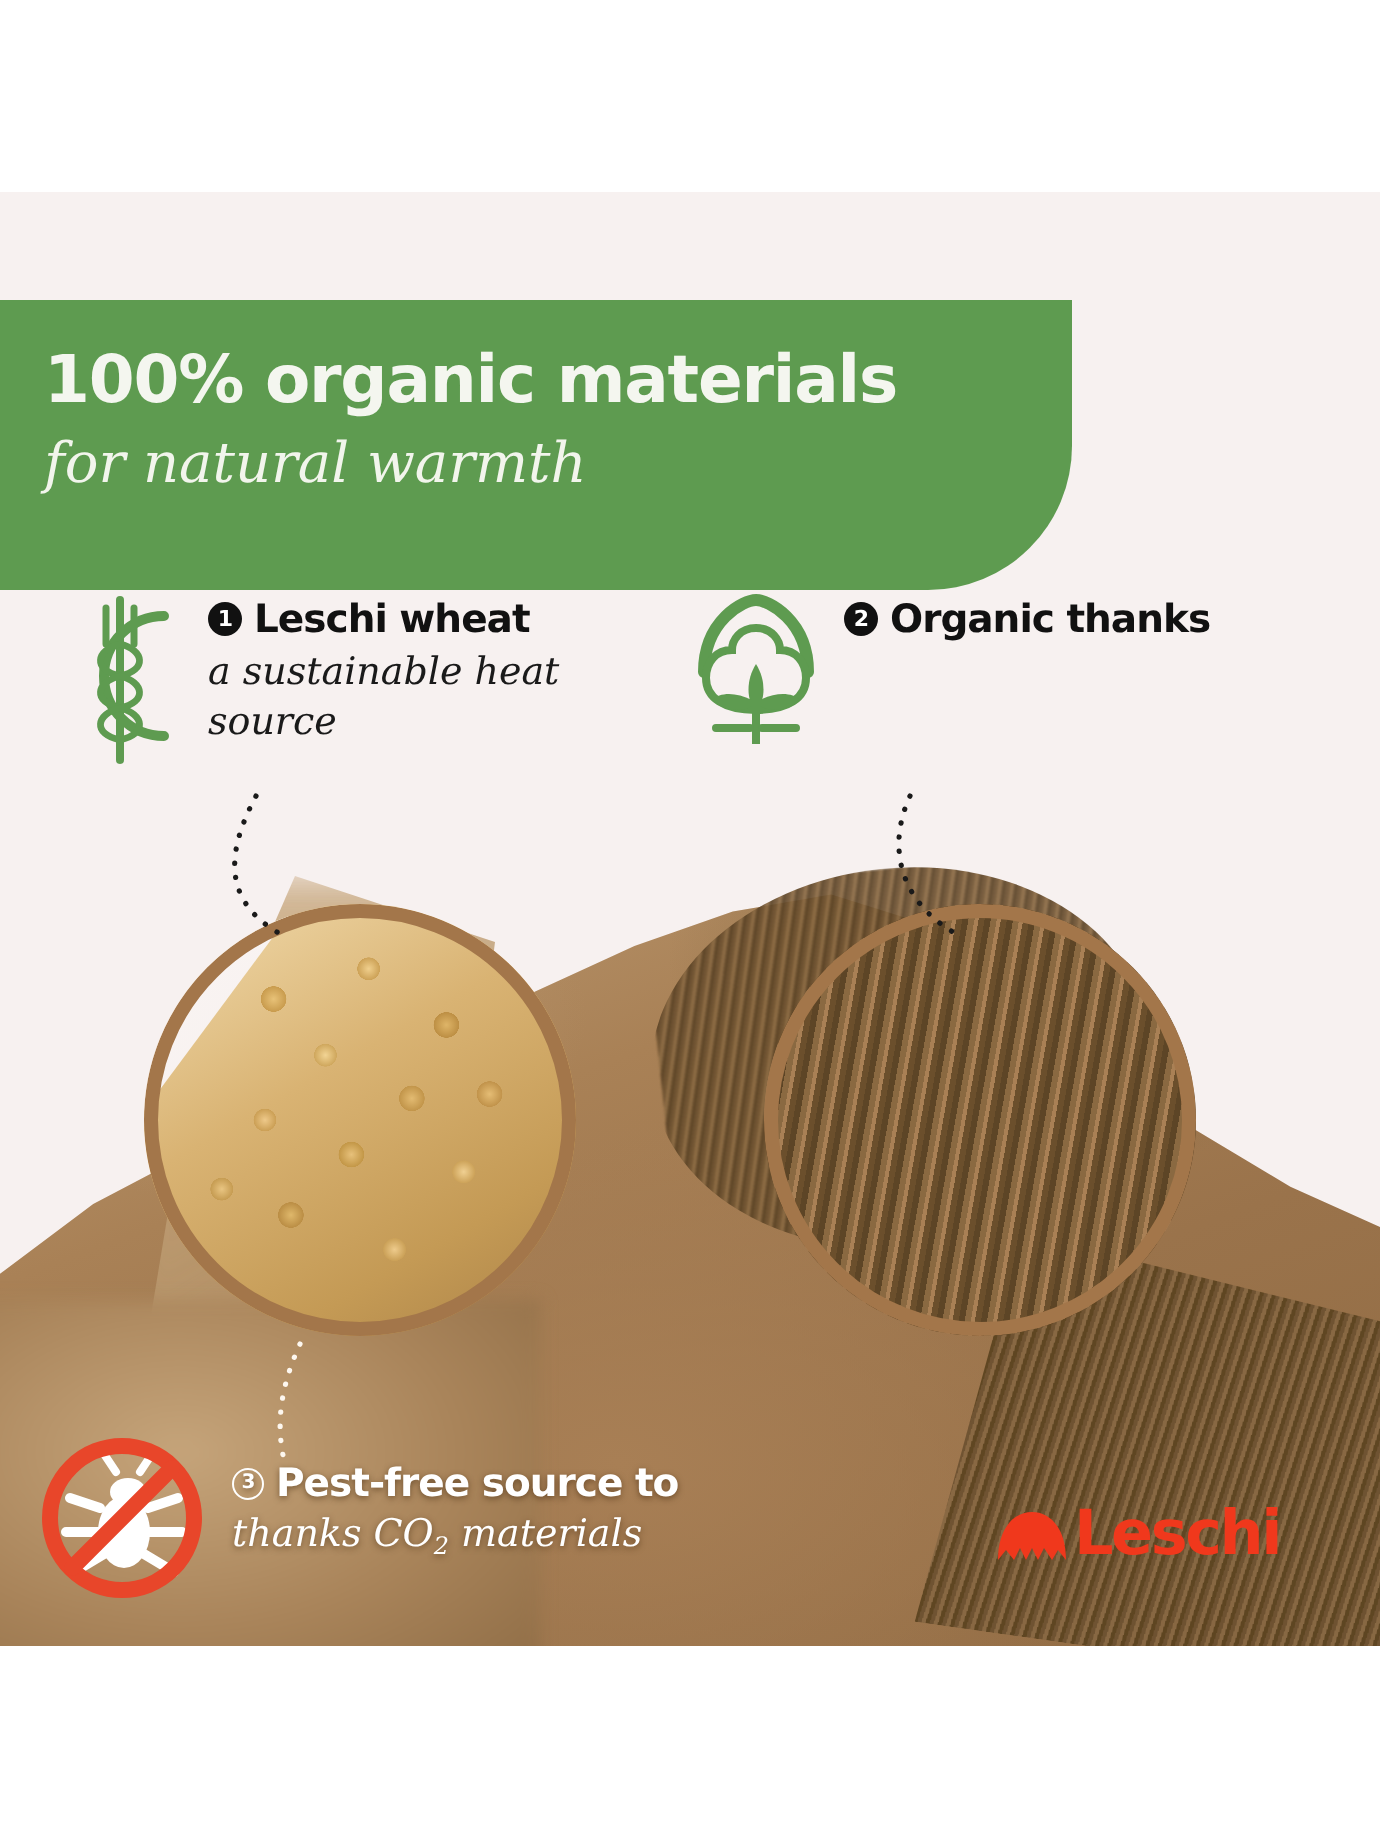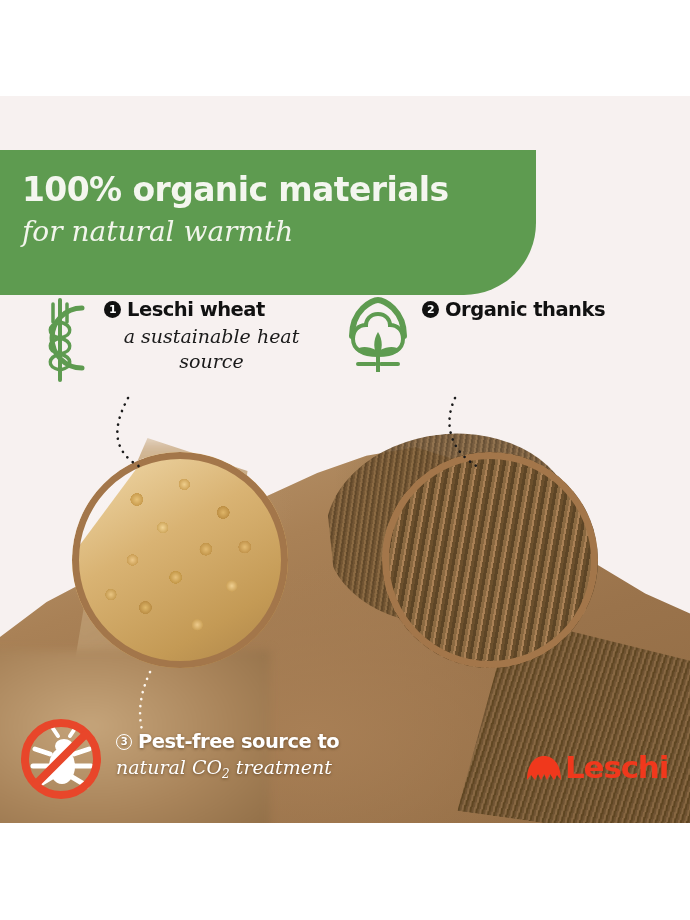--- a/index.html
+++ b/index.html
@@ -238,21 +238,20 @@
     flex:0 0 auto;
   }
   .feat-desc {
     font-family:"DejaVu Serif", serif;
     font-style:italic;
     font-size:19px;
     color:#1a1a1a;
     line-height:1.32;
     margin-top:3px;
     max-width:215px;
-    text-align:center;
   }
 
   
   .feat-pest {
     position:absolute;
     left:18px; top:716px;
     display:flex;
     align-items:flex-start;
     gap:12px;
     z-index:7;
@@ -293,21 +292,21 @@
     line-height:1.3;
     margin-top:2px;
     white-space:nowrap;
     text-shadow:0 1px 3px rgba(60,35,10,.55);
   }
   .pest-desc sub { font-size:12px; vertical-align:-4px; }
 
   
   .logo {
     position:absolute;
-    left:526px; top:752px;
+    left:498px; top:752px;
     display:flex;
     align-items:center;
     gap:3px;
     z-index:8;
   }
   .logo-mark { width:36px; height:26px; flex:0 0 auto; }
   .logo-word {
     font-family:"DejaVu Sans", sans-serif;
     font-weight:bold;
     font-size:31px;
@@ -414,21 +413,21 @@
       </g>
       <circle cx="43" cy="43" r="36" fill="none" stroke="#e8462a" stroke-width="8"></circle>
       <path d="M18 68 L68 18" stroke="#e8462a" stroke-width="8" stroke-linecap="round"></path>
     </svg>
     <div class="pest-text">
       <div class="pest-heading">
         <span class="badge-num-light">3</span>
         <span>Pest-free source to</span>
       </div>
       <div class="pest-desc">
-        <span>natural CO</span><sub>2</sub><span> treatment</span>
+        <span>thanks CO</span><sub>2</sub><span> materials</span>
       </div>
     </div>
   </div>
 
   <div class="logo">
     <svg class="logo-mark" viewBox="0 0 36 26">
       <path d="M1 25 C 1 9, 9 1, 18 1 C 27 1, 35 9, 35 25
                L31 20 L28 25 L24 19 L21 25 L18 19 L15 25 L12 19 L9 25 L5 20 Z" fill="#f0381c"></path>
     </svg>
     <span class="logo-word">Leschi</span>

